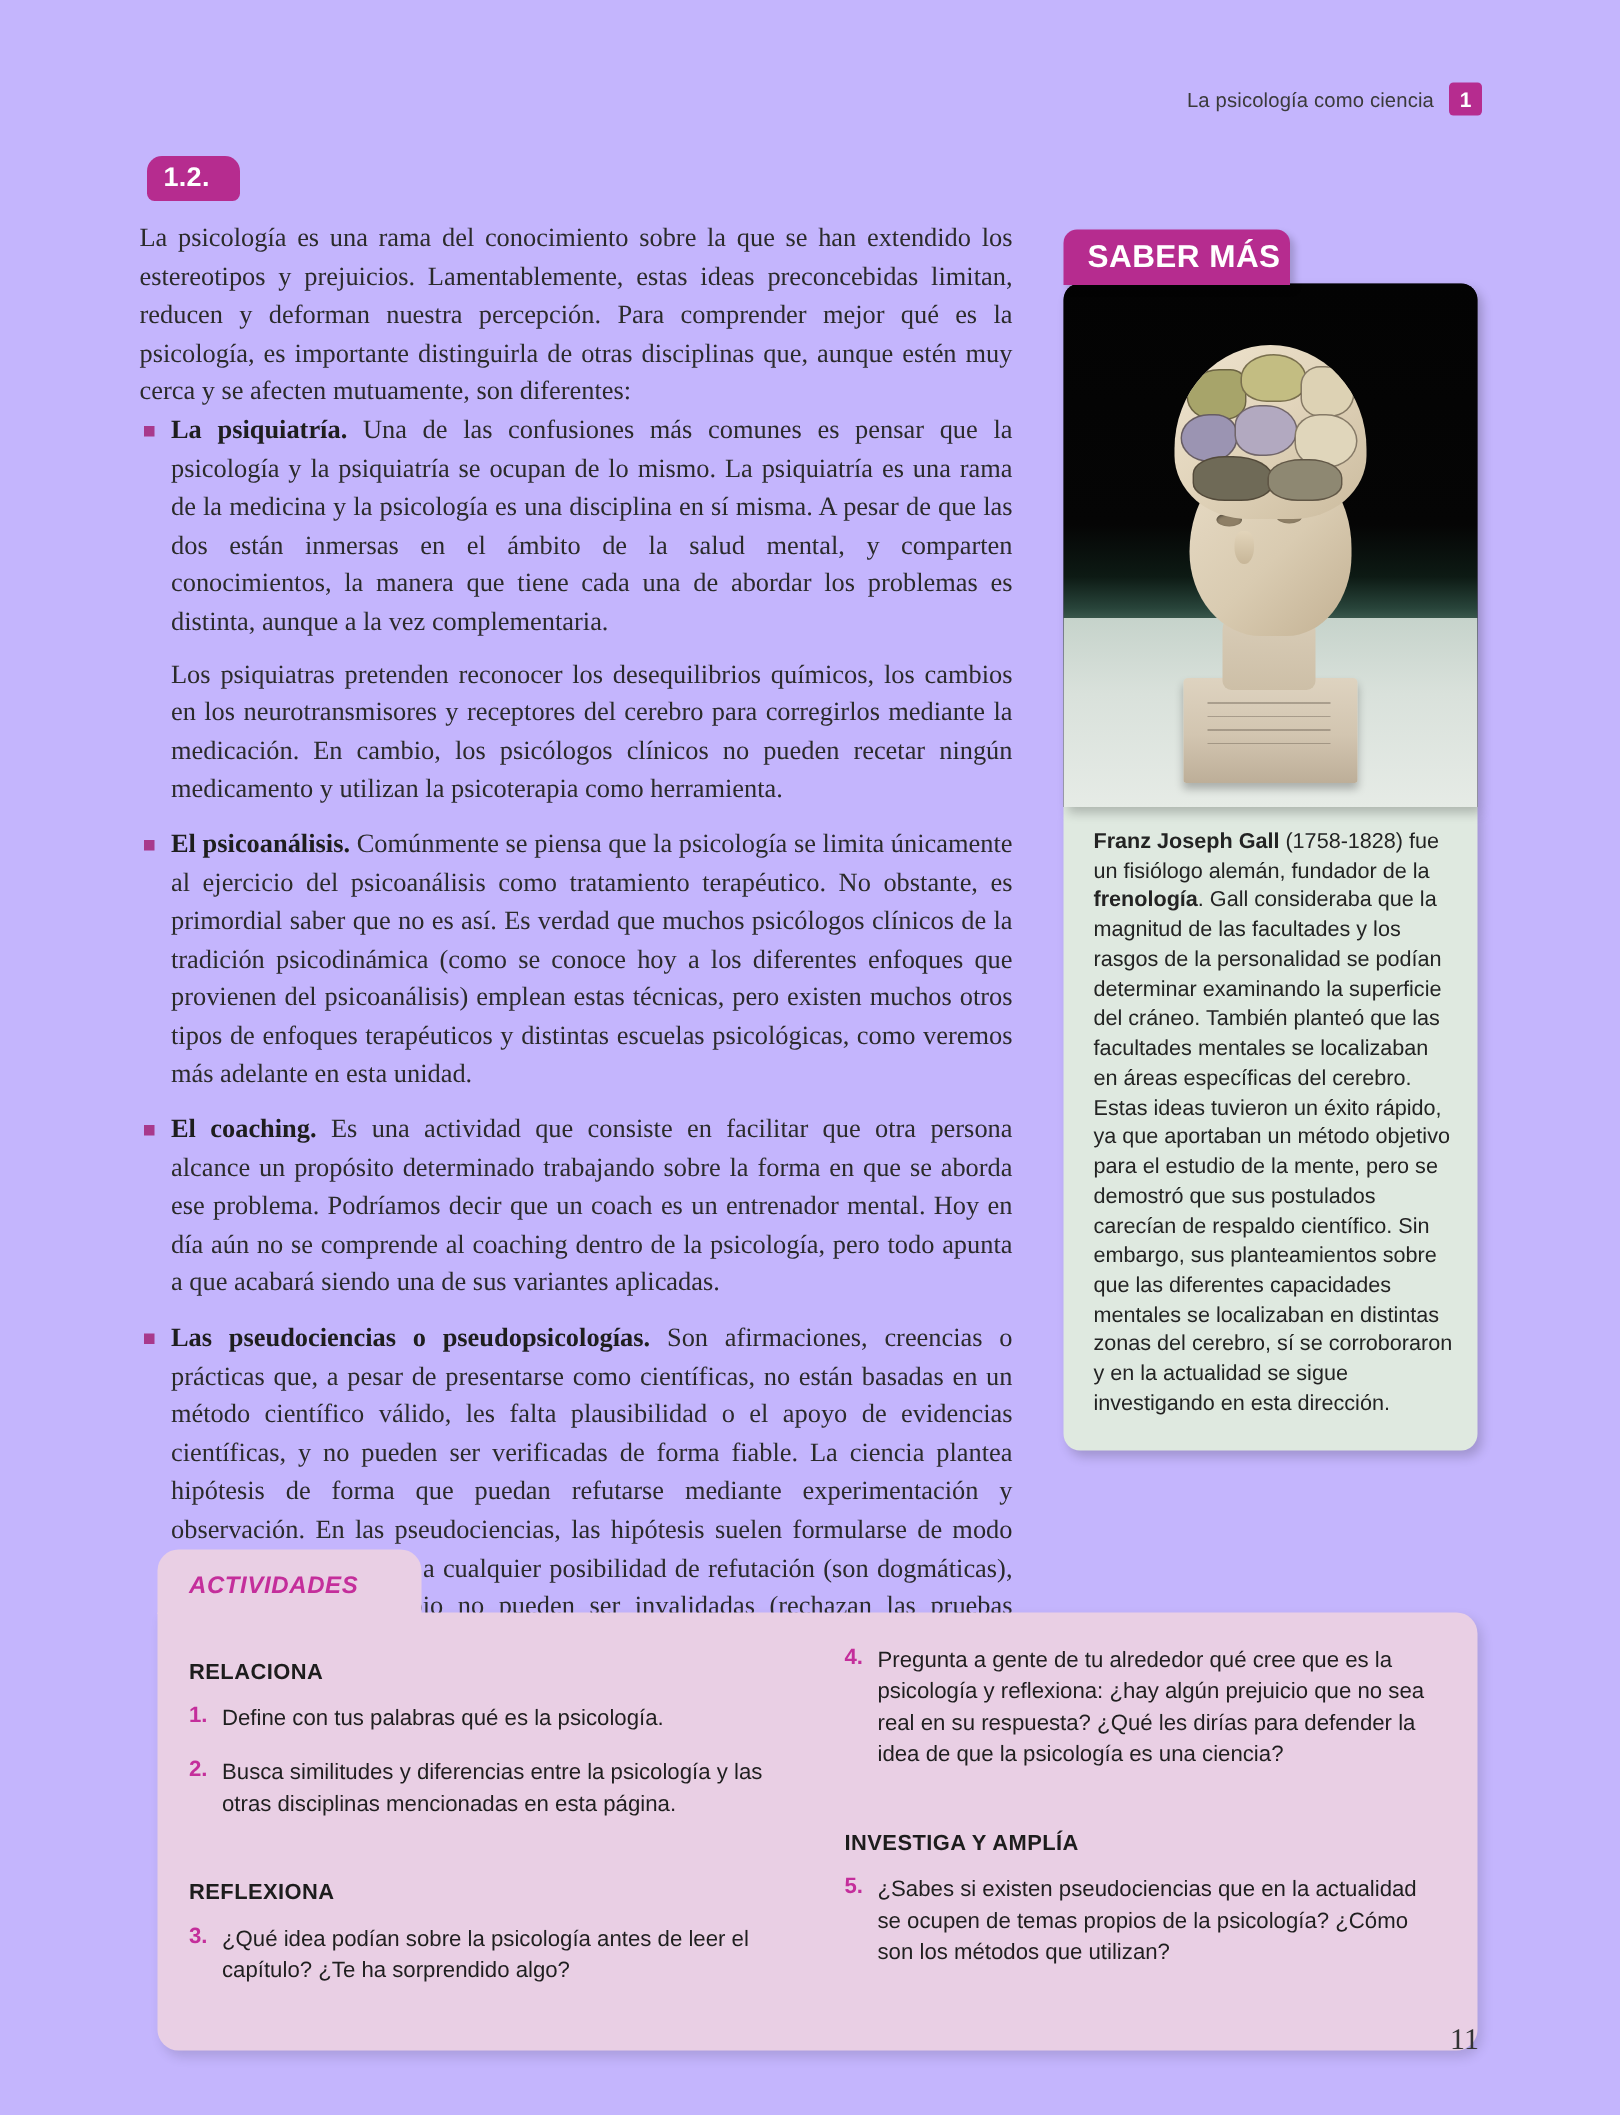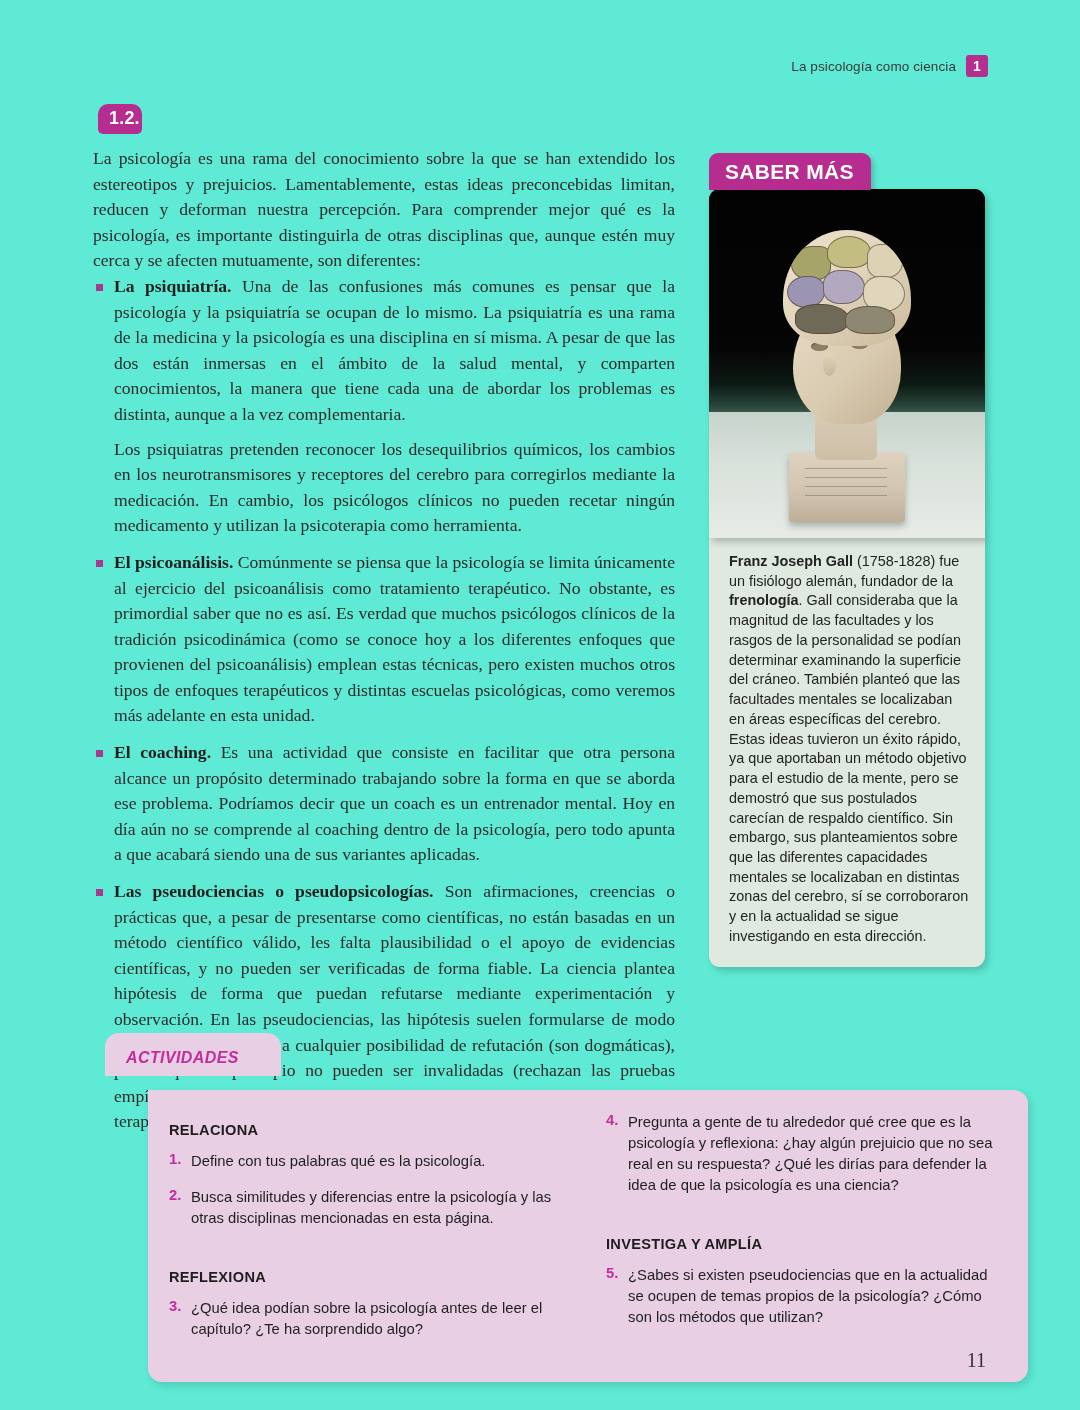--- a/index.html
+++ b/index.html
@@ -2,21 +2,21 @@
 <html><head>
 <meta charset="utf-8">
 <style>
   * { box-sizing: border-box; margin: 0; padding: 0; }
   html, body {
     width: 1080px; height: 1410px;
     background: #ffffff;
     font-family: "Liberation Sans", sans-serif;
     overflow: hidden;
   }
-  .page { position: relative; width: 1080px; height: 1410px; background:#5eead4; }
+  .page { position: relative; width: 1080px; height: 1410px; background:#c4b5fd; }
 
   
   .runhead {
     position: absolute; right: 92px; top: 55px;
     display: flex; align-items: center; gap: 10px;
   }
   .runhead-text {
     font-family: "Liberation Sans", sans-serif;
     font-size: 13.5px; color: #3a3a3a; letter-spacing: .1px;
   }
@@ -29,21 +29,21 @@
   }
 
   
   .sec-head {
     position: absolute; left: 98px; top: 104px;
     display: flex; align-items: flex-end; gap: 14px;
   }
   .sec-num {
     background: #b62c8f; color: #fff;
     border-radius: 10px 10px 5px 5px;
-    padding: 3px 2px 4px 11px;
+    padding: 3px 20px 4px 11px;
     font-size: 18px; font-weight: bold; letter-spacing: .2px;
     line-height: 1.25;
   }
   .sec-title {
     color: #b62c8f; font-size: 24.5px; font-weight: bold;
     letter-spacing: -.1px; line-height: 1; padding-bottom: 2px;
   }
 
   
   .body-col {
@@ -67,21 +67,21 @@
   .it { }
 
   
   .aside { position: absolute; left: 709px; top: 153px; width: 276px; }
   .aside-tab {
     position: relative; z-index: 3;
     display: inline-block;
     background: #b62c8f;
     border-radius: 9px 9px 0 0;
     color: #fff; font-size: 21px; font-weight: bold;
-    padding: 7px 17px 6px 16px; letter-spacing: .3px;
+    padding: 7px 6px 6px 16px; letter-spacing: .3px;
     box-shadow: 3px 3px 5px rgba(0,0,0,.18);
   }
   .aside-photo {
     position: relative; margin-top: -1px;
     width: 276px; height: 349px;
     border-radius: 11px 11px 0 0;
     overflow: hidden;
     box-shadow: 3px 4px 7px rgba(0,0,0,.22);
     background: #050505;
   }
@@ -149,26 +149,25 @@
   .acts-tab {
     position: absolute; left: 0; top: 0;
     background: #e9cfe4;
     border-radius: 14px 14px 0 0;
     padding: 16px 42px 9px 21px;
     color: #c42e9b; font-size: 16px; font-weight: bold; letter-spacing: .4px;
     z-index: 3;
     font-style: italic;
   }
   .acts-body {
-    position: absolute; left: 0; top: 57px; width: 880px; height: 292px;
+    position: absolute; left: 0; top: 42px; width: 880px; height: 292px;
     background: #e9cfe4;
     border-radius: 0 14px 14px 14px;
     box-shadow: 3px 4px 8px rgba(0,0,0,.13);
     display: flex;
-    margin-left: 43px;
   }
   .acts-col { width: 50%; padding: 32px 30px 0 21px; }
   .acts-col.right { padding: 22px 26px 0 18px; }
   .acts-h {
     font-family: "Liberation Sans", sans-serif;
     font-size: 14.6px; font-weight: bold; color: #1d1d1d;
     letter-spacing: .3px; margin-bottom: 13px;
   }
   .acts-h.spaced { margin-top: 40px; }
   .act-item { display: flex; gap: 7px; margin-bottom: 15px; }

